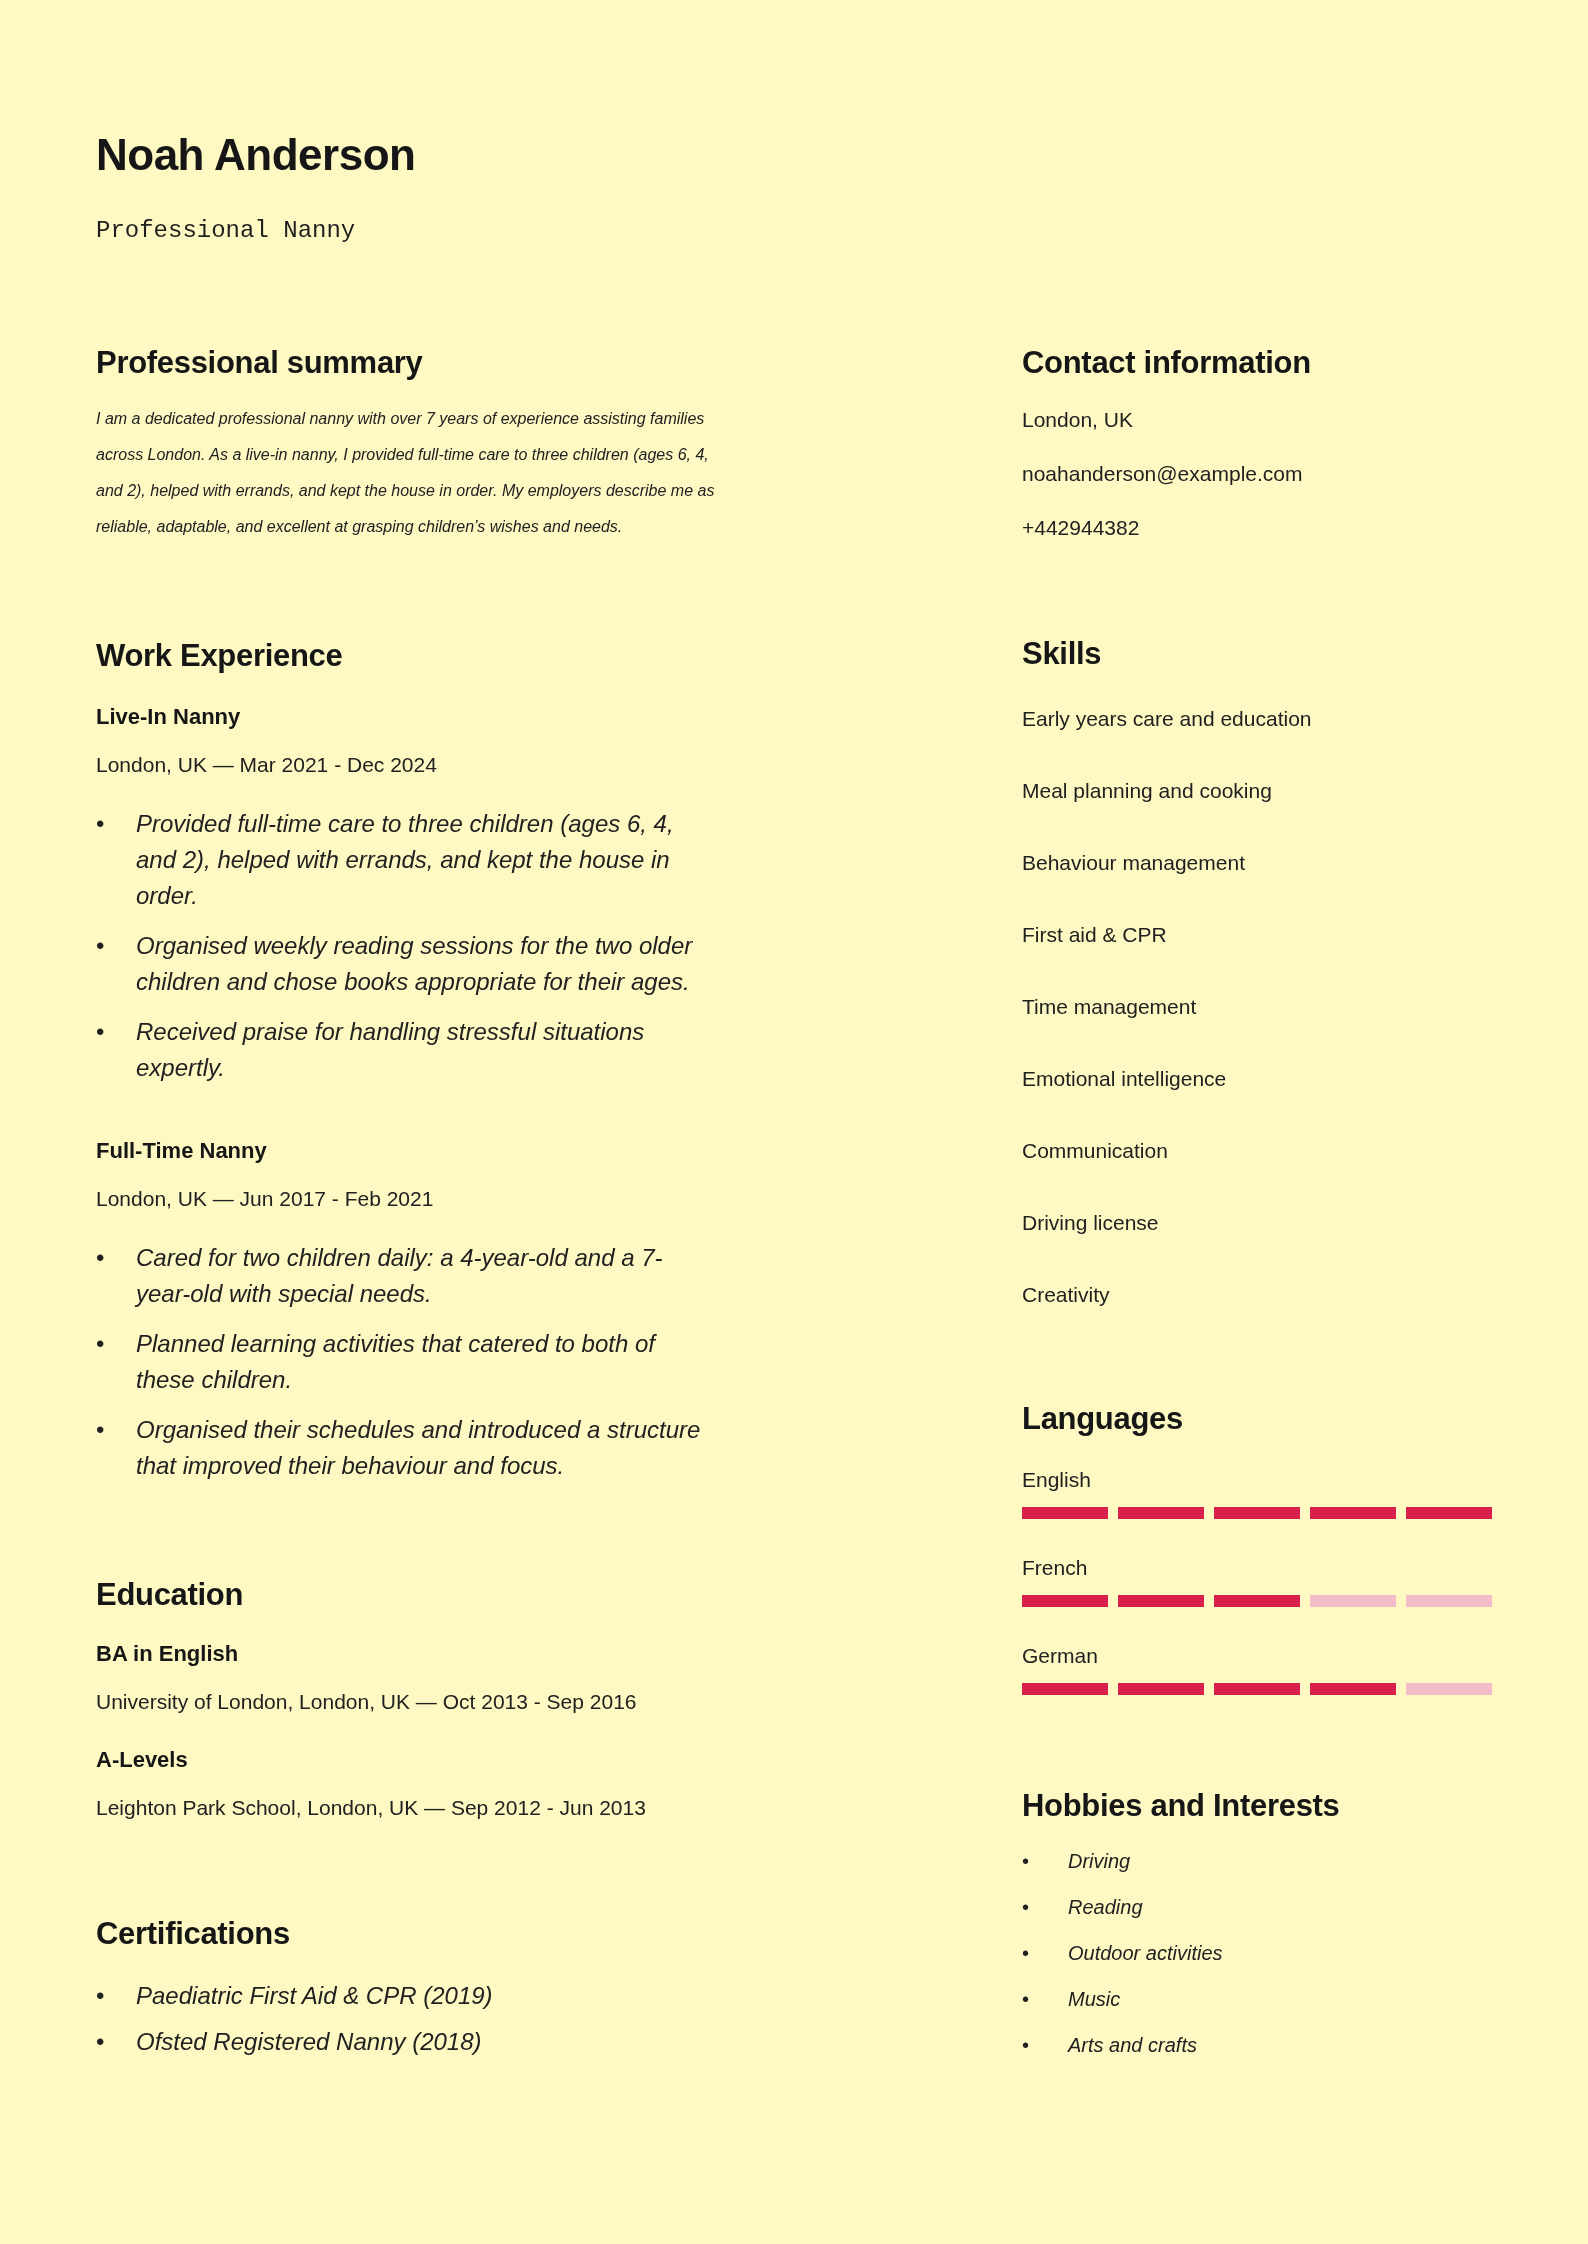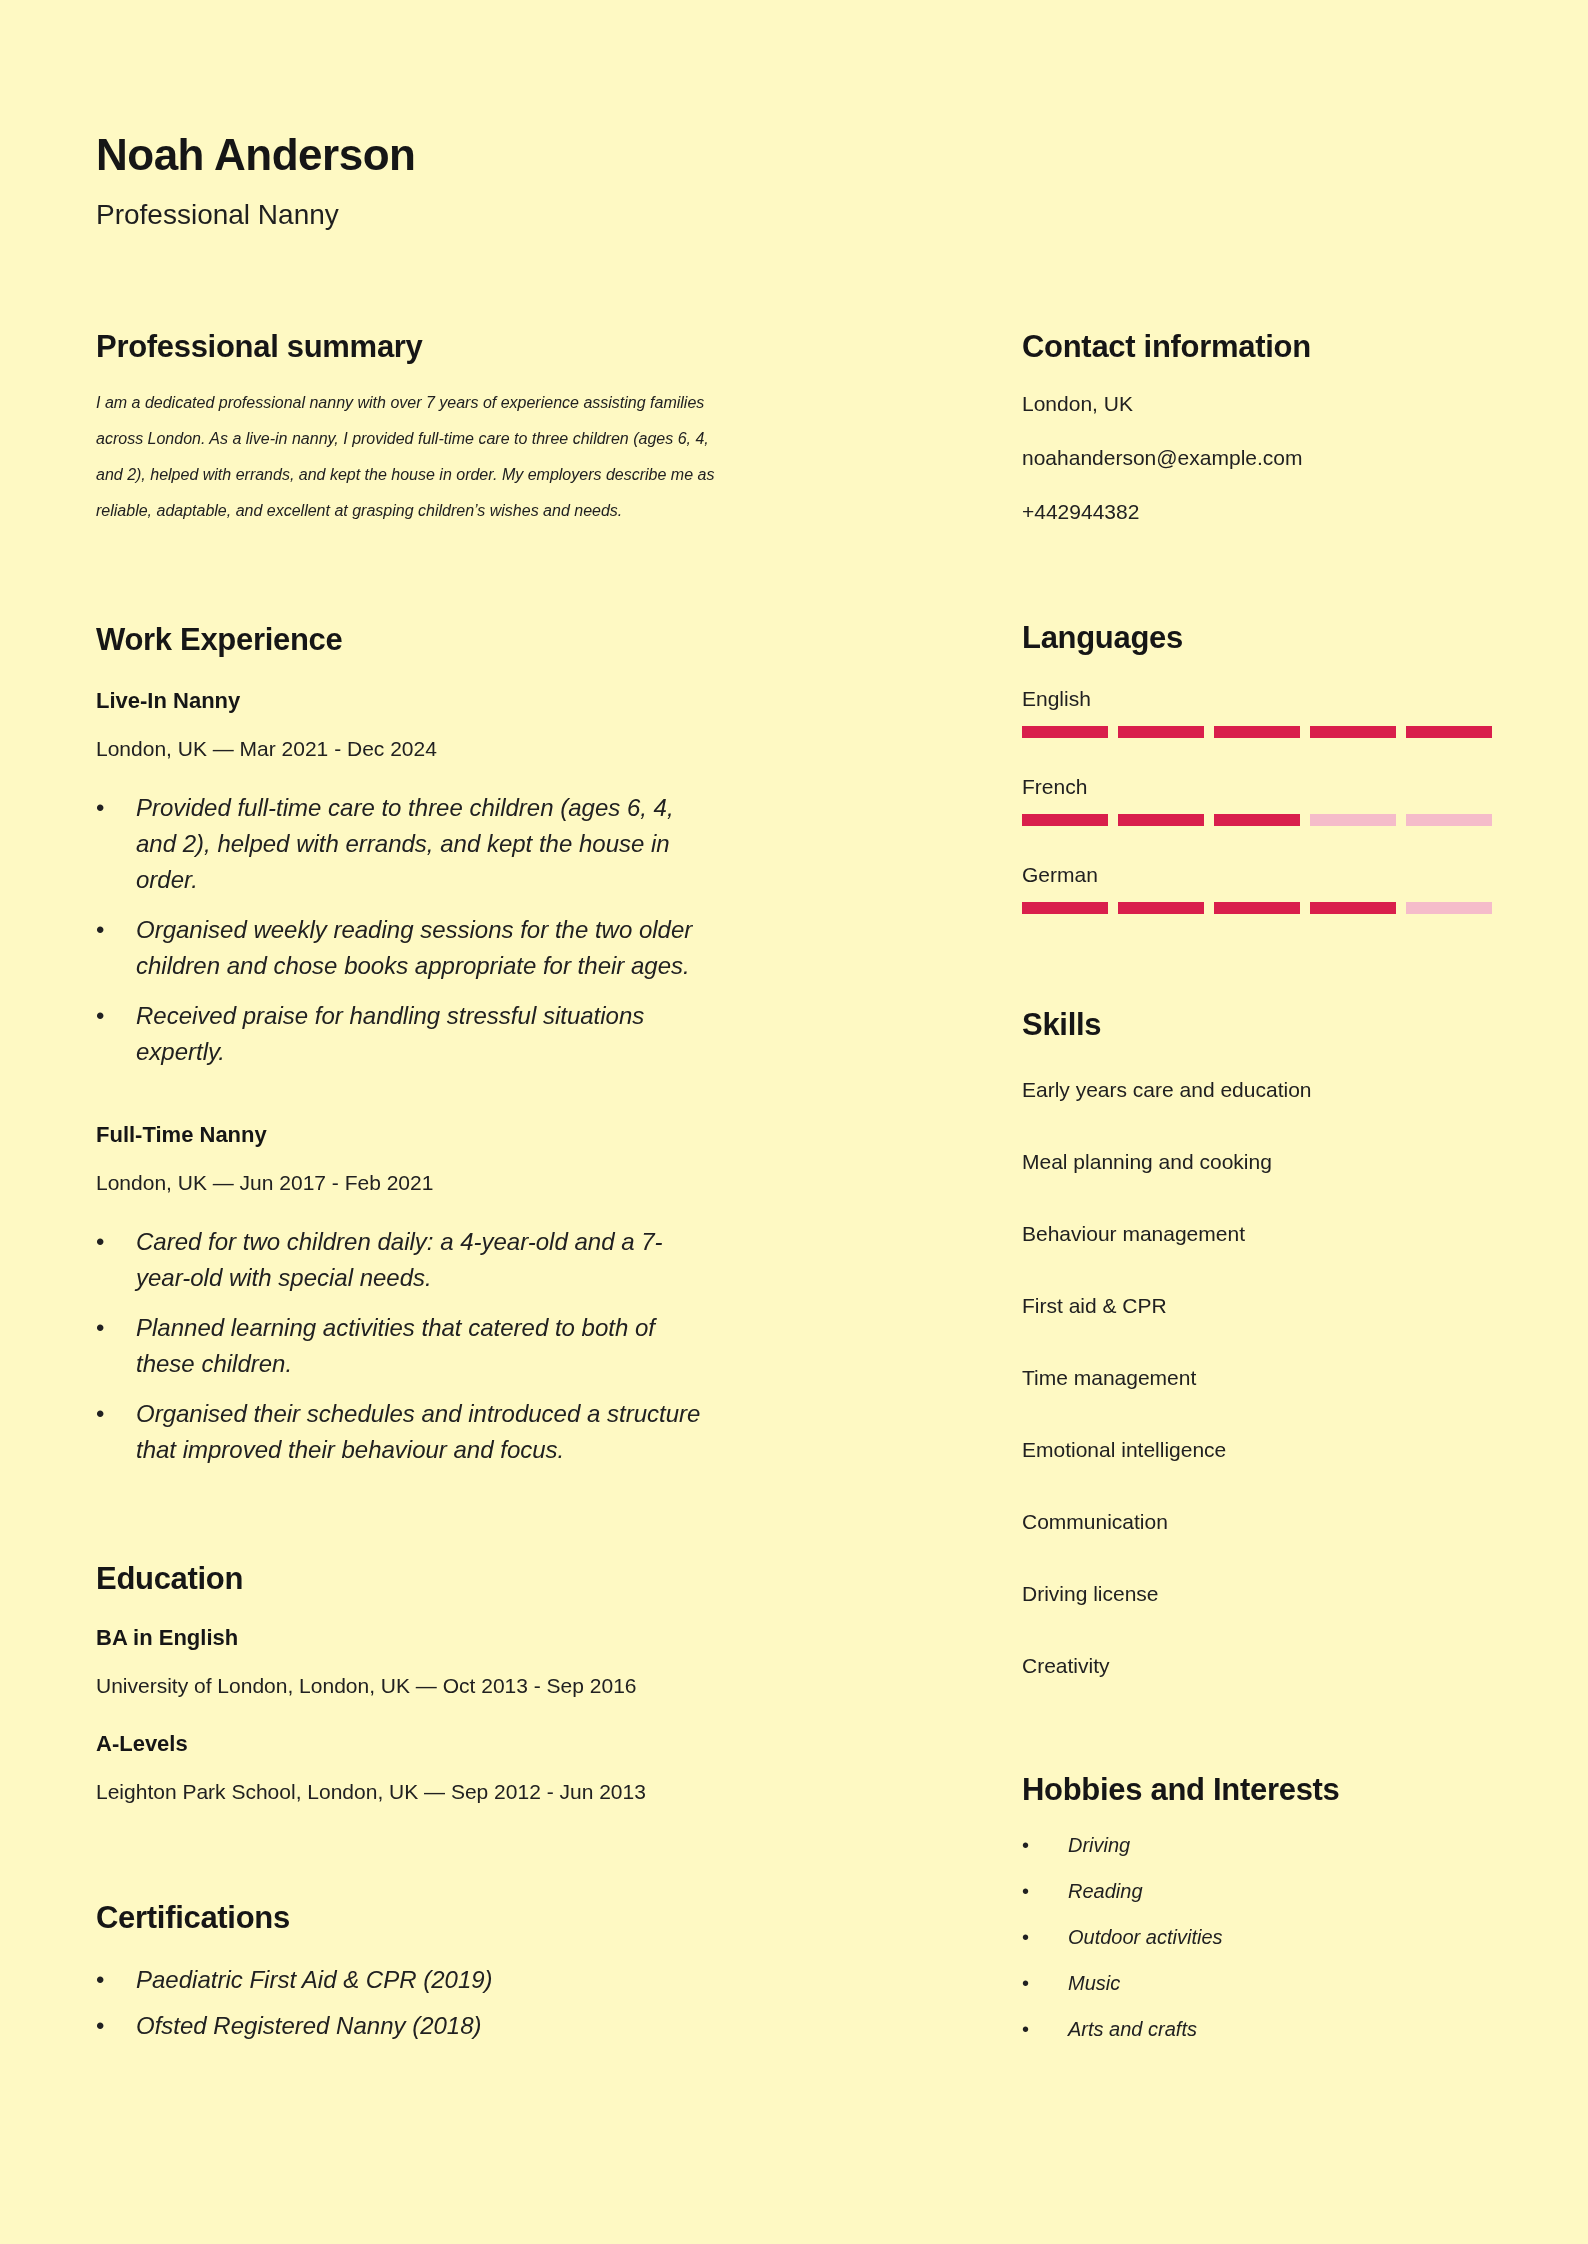--- a/index.html
+++ b/index.html
@@ -24,24 +24,25 @@
   }
   
   .name{
     font-size:44px;
     line-height:46px;
     font-weight:700;
     letter-spacing:-0.5px;
     color:var(--ink-heading);
   }
   .subtitle{
-    margin-top:24px;
-    font-size:28px;
+    margin-top:40px;
+    font-size:24px;
     line-height:26px;
     color:#1f1f1f;
+    font-family:Liberation Mono, monospace;
   }
   
   .columns{
     margin-top:100px;
     display:flex;
     justify-content:space-between;
   }
   .col-left{width:620px;}
   .col-right{width:470px;}
   h2.sec{
@@ -234,70 +235,70 @@
     <div class="col-right">
 
       <section>
         <h2 class="sec">Contact information</h2>
         <div class="contact-line">London, UK</div>
         <div class="contact-line">noahanderson@example.com</div>
         <div class="contact-line">+442944382</div>
       </section>
 
       <section>
-        <h2 class="sec">Languages</h2>
-
-        <div class="lang">
-          <div class="lang-name">English</div>
-          <div class="lang-bar">
-              <span class="lang-seg filled"></span>
-              <span class="lang-seg filled"></span>
-              <span class="lang-seg filled"></span>
-              <span class="lang-seg filled"></span>
-              <span class="lang-seg filled"></span>
-            </div>
-        </div>
-
-        <div class="lang">
-          <div class="lang-name">French</div>
-          <div class="lang-bar">
-              <span class="lang-seg filled"></span>
-              <span class="lang-seg filled"></span>
-              <span class="lang-seg filled"></span>
-              <span class="lang-seg"></span>
-              <span class="lang-seg"></span>
-            </div>
-        </div>
-
-        <div class="lang">
-          <div class="lang-name">German</div>
-          <div class="lang-bar">
-              <span class="lang-seg filled"></span>
-              <span class="lang-seg filled"></span>
-              <span class="lang-seg filled"></span>
-              <span class="lang-seg filled"></span>
-              <span class="lang-seg"></span>
-            </div>
-        </div>
-      </section>
-
-      <section>
         <h2 class="sec">Skills</h2>
         <div class="skill">Early years care and education</div>
         <div class="skill">Meal planning and cooking</div>
         <div class="skill">Behaviour management</div>
         <div class="skill">First aid &amp; CPR</div>
         <div class="skill">Time management</div>
         <div class="skill">Emotional intelligence</div>
         <div class="skill">Communication</div>
         <div class="skill">Driving license</div>
         <div class="skill">Creativity</div>
       </section>
 
       <section>
+        <h2 class="sec">Languages</h2>
+
+        <div class="lang">
+          <div class="lang-name">English</div>
+          <div class="lang-bar">
+              <span class="lang-seg filled"></span>
+              <span class="lang-seg filled"></span>
+              <span class="lang-seg filled"></span>
+              <span class="lang-seg filled"></span>
+              <span class="lang-seg filled"></span>
+            </div>
+        </div>
+
+        <div class="lang">
+          <div class="lang-name">French</div>
+          <div class="lang-bar">
+              <span class="lang-seg filled"></span>
+              <span class="lang-seg filled"></span>
+              <span class="lang-seg filled"></span>
+              <span class="lang-seg"></span>
+              <span class="lang-seg"></span>
+            </div>
+        </div>
+
+        <div class="lang">
+          <div class="lang-name">German</div>
+          <div class="lang-bar">
+              <span class="lang-seg filled"></span>
+              <span class="lang-seg filled"></span>
+              <span class="lang-seg filled"></span>
+              <span class="lang-seg filled"></span>
+              <span class="lang-seg"></span>
+            </div>
+        </div>
+      </section>
+
+      <section>
         <h2 class="sec">Hobbies and Interests</h2>
         <ul class="hlist">
           <li>
               <span class="dot"></span>
               <span class="btext">Driving</span>
             </li>
           <li>
               <span class="dot"></span>
               <span class="btext">Reading</span>
             </li>

